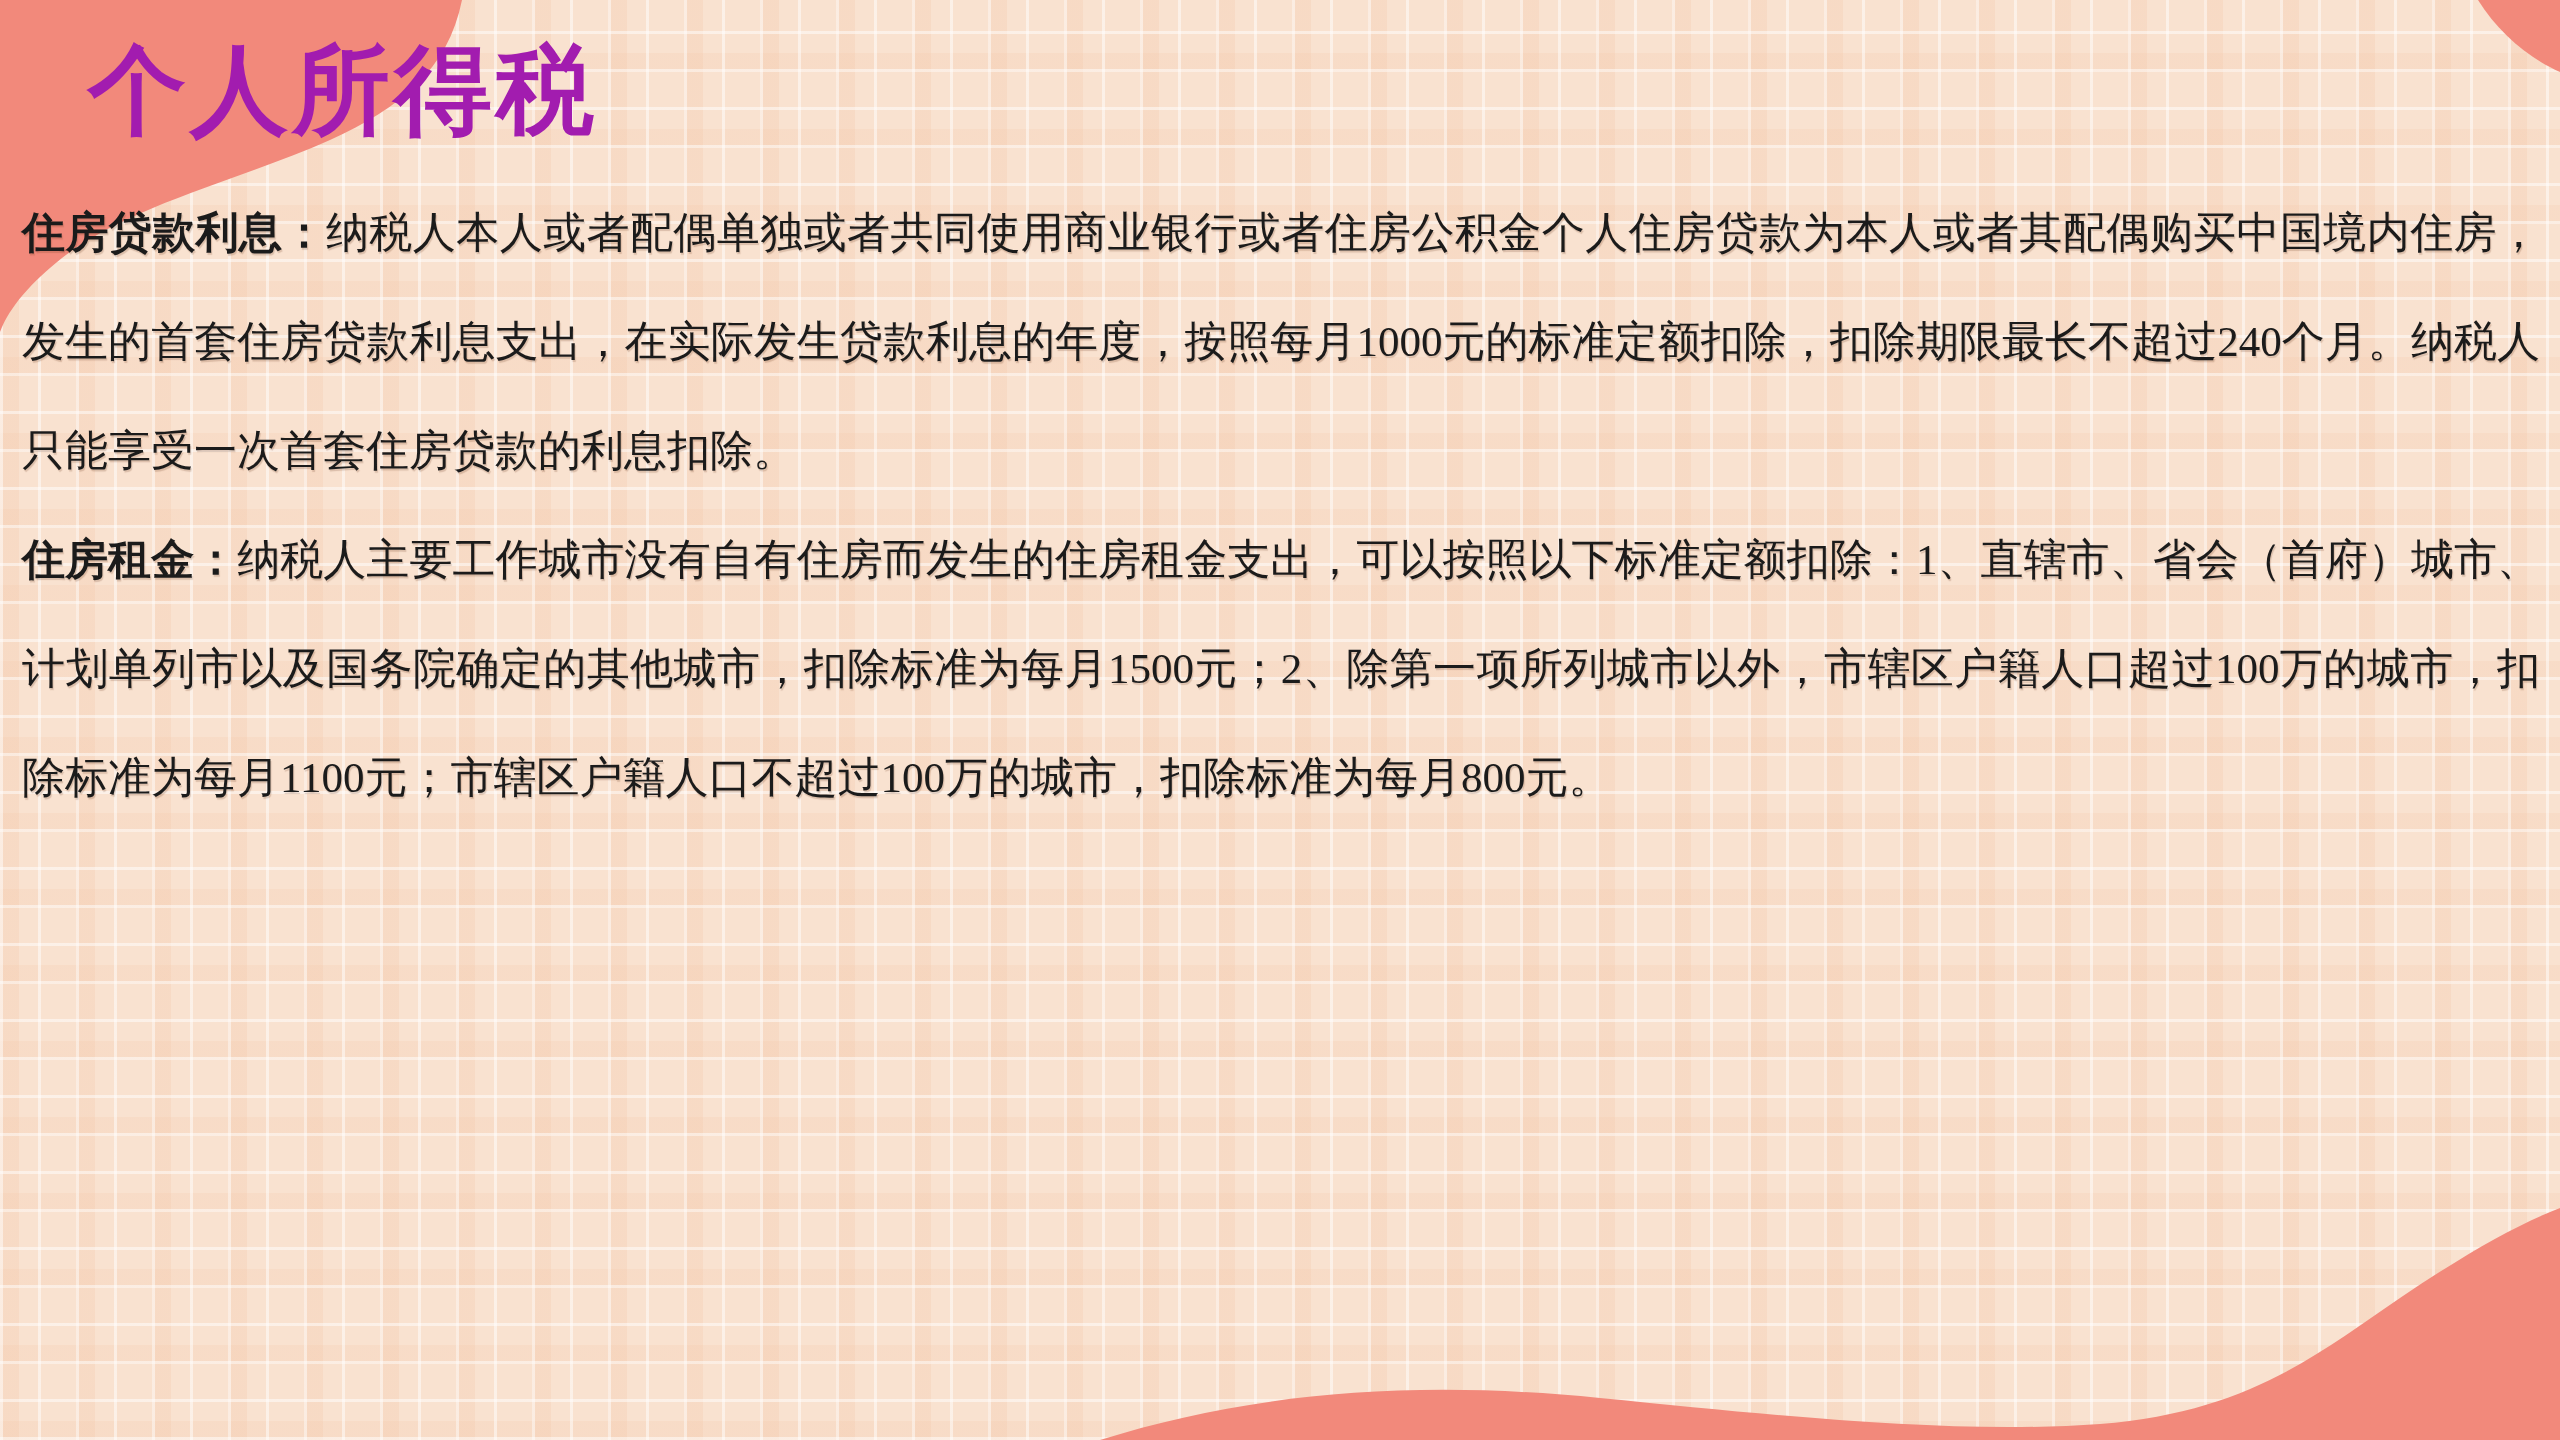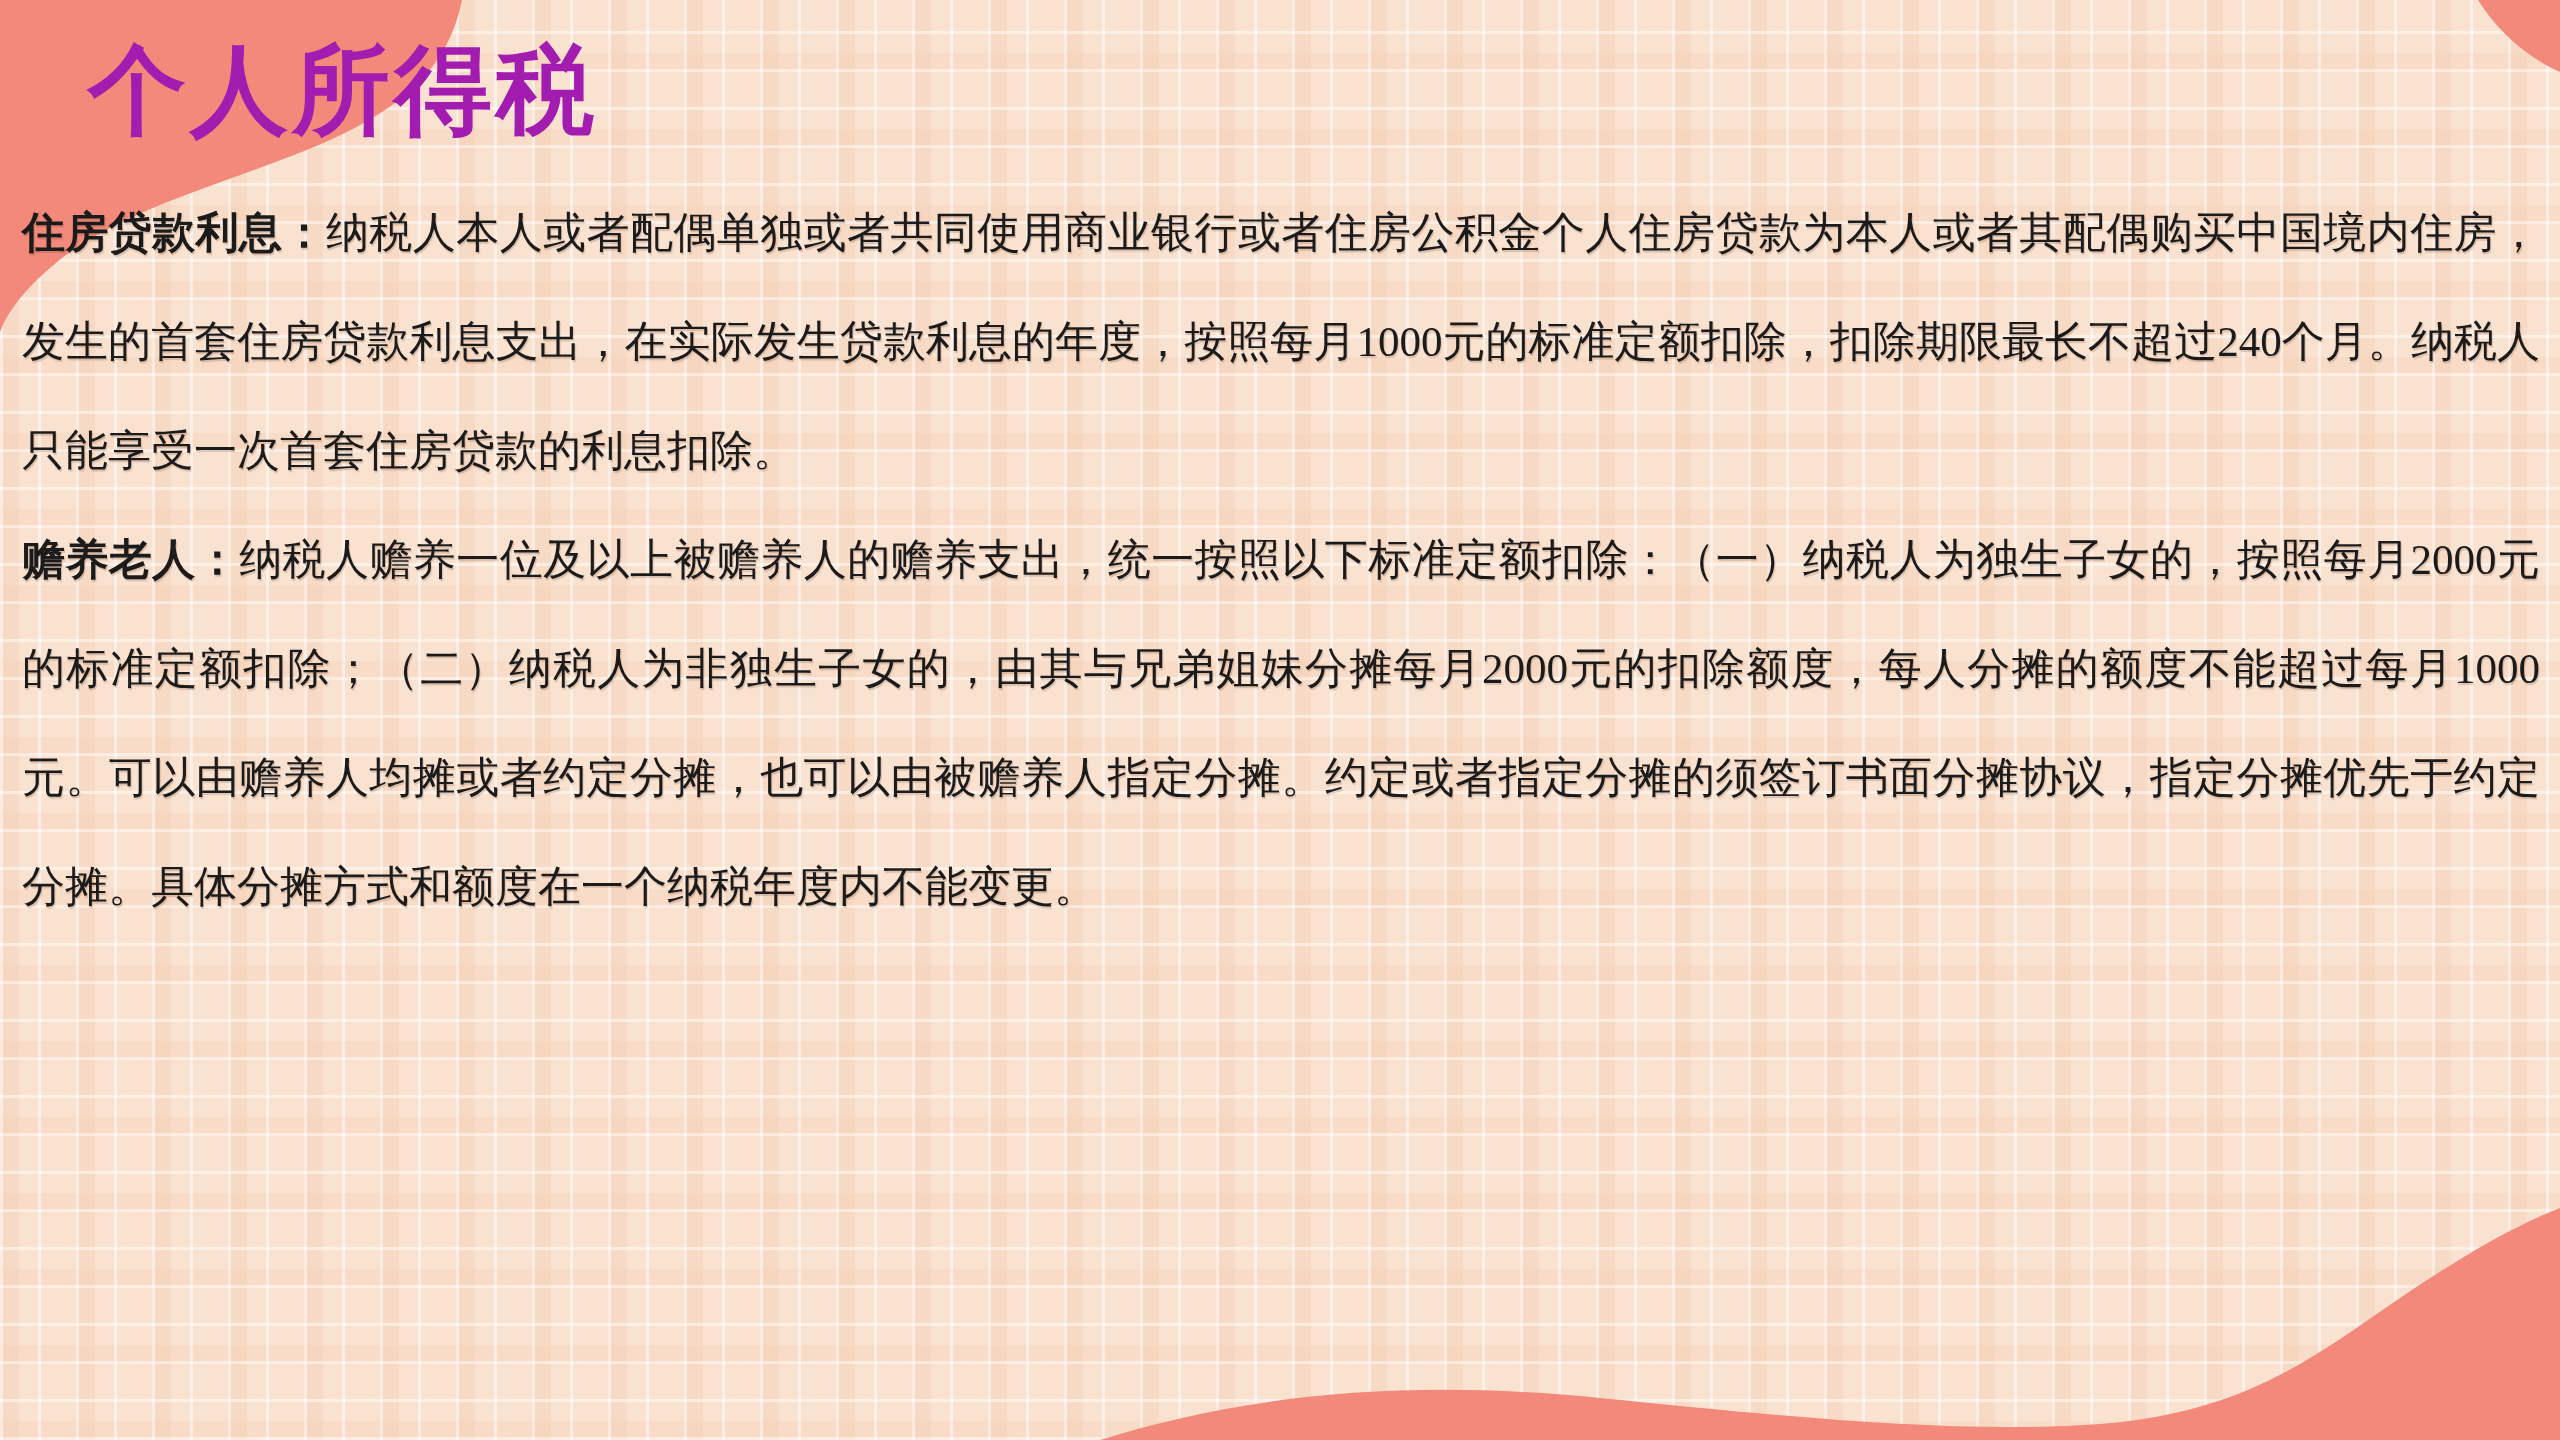--- a/index.html
+++ b/index.html
@@ -54,14 +54,14 @@
 <svg class="shapes" viewBox="0 0 2560 1440" xmlns="http://www.w3.org/2000/svg" aria-hidden="true">
   <path d="M0,0 L462,0 C448,70 400,108 330,140 C240,180 130,205 62,258 C32,282 10,306 0,332 Z" fill="#f2897b"></path>
   <path d="M2478,0 L2560,0 L2560,72 C2528,58 2498,32 2478,0 Z" fill="#f2897b"></path>
   <path d="M1100,1440 C1240,1396 1400,1378 1600,1398 C1800,1418 1960,1434 2100,1424 C2250,1412 2320,1352 2400,1298 C2468,1252 2518,1224 2560,1208 L2560,1440 Z" fill="#f2897b"></path>
 </svg>
 
 <h1 class="slide-title">个人所得税</h1>
 
 <div class="content">
   <p class="para"><span class="lead">住房贷款利息：</span><span>纳税人本人或者配偶单独或者共同使用商业银行或者住房公积金个人住房贷款为本人或者其配偶购买中国境内住房，发生的首套住房贷款利息支出，在实际发生贷款利息的年度，按照每月1000元的标准定额扣除，扣除期限最长不超过240个月。纳税人只能享受一次首套住房贷款的利息扣除。</span></p>
-  <p class="para"><span class="lead">赡养老人：</span><span>纳税人赡养一位及以上被赡养人的赡养支出，统一按照以下标准定额扣除：（一）纳税人为独生子女的，按照每月2000元的标准定额扣除；（二）纳税人为非独生子女的，由其与兄弟姐妹分摊每月2000元的扣除额度，每人分摊的额度不能超过每月1000元。可以由赡养人均摊或者约定分摊，也可以由被赡养人指定分摊。约定或者指定分摊的须签订书面分摊协议，指定分摊优先于约定分摊。具体分摊方式和额度在一个纳税年度内不能变更。</span></p>
+  <p class="para"><span class="lead">住房租金：</span><span>纳税人主要工作城市没有自有住房而发生的住房租金支出，可以按照以下标准定额扣除：1、直辖市、省会（首府）城市、计划单列市以及国务院确定的其他城市，扣除标准为每月1500元；2、除第一项所列城市以外，市辖区户籍人口超过100万的城市，扣除标准为每月1100元；市辖区户籍人口不超过100万的城市，扣除标准为每月800元。</span></p>
 </div>
 
 </body></html>

